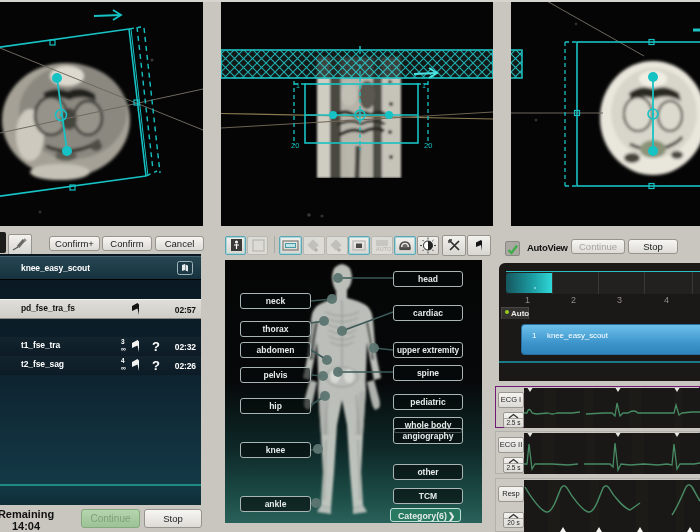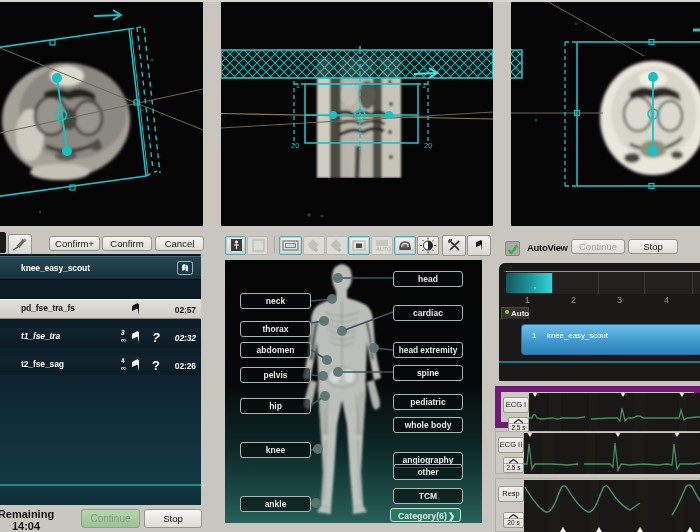--- a/index.html
+++ b/index.html
@@ -313,21 +313,21 @@
         <path d="M5 10 L5 4 L8 3 L8 9 Z M8.5 9.5 L11 10.5 L11 4.5 L8.5 3.5" fill="#e8eeee"></path>
       </svg>
   </div>
   <div class="lrow" style="top:45px;height:18px;background:linear-gradient(#e0ded8,#cfcdc7);color:#111;border-top:1px solid #f2f1ec;border-bottom:1px solid #8a8882;">
     <span class="nm">pd_fse_tra_fs</span>
     <svg width="14" height="14" style="position:absolute;left:129px;top:2px;">
         <path d="M10 13 L10 2.5 L8.5 1 L3 4 L3 9 L8.5 6.5 Z" fill="#141414"></path>
       </svg>
     <span class="tm">02:57</span>
   </div>
-  <div class="lrow" style="top:74px;background:linear-gradient(#13242f,#0c1b25);font-style:italic;">
+  <div class="lrow" style="top:83px;background:linear-gradient(#13242f,#0c1b25);">
     <span class="nm">t1_fse_tra</span>
     <span style="position:absolute;left:121px;top:2px;font-size:6.5px;line-height:6.5px;">3<br>∞</span>
     <svg width="14" height="14" style="position:absolute;left:129px;top:2px;">
         <path d="M10 13 L10 2.5 L8.5 1 L3 4 L3 9 L8.5 6.5 Z" fill="#f4f4f2"></path>
       </svg>
     <span style="position:absolute;left:152px;top:2px;font-size:13px;">?</span>
     <span class="tm">02:32</span>
   </div>
   <div class="lrow" style="top:102px;background:linear-gradient(#13242f,#0c1b25);">
     <span class="nm">t2_fse_sag</span>
@@ -420,25 +420,25 @@
   <div class="bbtn" style="left:15px;top:33px;width:69px;">neck</div>
   <div class="bbtn" style="left:15px;top:61px;width:69px;">thorax</div>
   <div class="bbtn" style="left:15px;top:82px;width:69px;">abdomen</div>
   <div class="bbtn" style="left:15px;top:107px;width:69px;">pelvis</div>
   <div class="bbtn" style="left:15px;top:138px;width:69px;">hip</div>
   <div class="bbtn" style="left:15px;top:182px;width:69px;">knee</div>
   <div class="bbtn" style="left:15px;top:236px;width:69px;text-align:center;">ankle</div>
 
   <div class="bbtn" style="left:168px;top:11px;width:68px;">head</div>
   <div class="bbtn" style="left:168px;top:45px;width:68px;">cardiac</div>
-  <div class="bbtn" style="left:168px;top:82px;width:68px;font-size:8.3px;">head extremity</div>
+  <div class="bbtn" style="left:168px;top:82px;width:68px;font-size:8.3px;">upper extremity</div>
   <div class="bbtn" style="left:168px;top:105px;width:68px;">spine</div>
   <div class="bbtn" style="left:168px;top:134px;width:68px;">pediatric</div>
   <div class="bbtn" style="left:168px;top:157px;width:68px;">whole body</div>
-  <div class="bbtn" style="left:168px;top:192px;width:68px;">angiography</div>
+  <div class="bbtn" style="left:168px;top:168px;width:68px;">angiography</div>
   <div class="bbtn" style="left:168px;top:204px;width:68px;">other</div>
   <div class="bbtn" style="left:168px;top:228px;width:68px;">TCM</div>
   <div class="bbtn" style="left:165px;top:248px;width:71px;background:#27795f;border-color:#bfe0da;font-size:8.8px;text-align:left;padding-left:7px;box-sizing:border-box;">Category(6)<span style="position:absolute;right:5px;top:0;font-size:8.5px;">❯</span></div>
 </div>
 
 <div class="abs" style="left:499px;top:263px;width:201px;height:118px;background:#1b1917;border-radius:6px 0 0 0;">
   <div class="abs" style="left:7px;top:8px;width:194px;height:22px;background:#232120;border-top:1px solid #2bbec2;">
     <div class="abs" style="left:0;top:1px;width:46px;height:20px;background:linear-gradient(90deg,#17565e,#1b9aa0 55%,#2fd8d8);border-radius:3px 0 0 3px;">
         <span style="position:absolute;left:28px;top:14px;width:2px;height:2px;background:#8fd8d8;border-radius:50%;"></span>
       </div>
@@ -457,21 +457,21 @@
     <span style="position:absolute;left:3px;top:1.5px;width:4px;height:4px;background:#9ac822;border-radius:50%;"></span>
     <span style="position:absolute;left:9px;top:0.5px;font-size:8px;color:#e8e8e6;font-weight:bold;">Auto</span>
   </div>
   <div class="abs" style="left:22px;top:61px;width:179px;height:29px;background:linear-gradient(#6cc0ea,#3e96cc 60%,#2e84ba);border-radius:4px 0 0 4px;border:1px solid #2a6e9e;border-right:none;">
     <span style="position:absolute;left:10px;top:6px;font-size:8px;color:#fff;">1</span>
     <span style="position:absolute;left:25px;top:6px;font-size:8px;color:#fff;letter-spacing:-0.1px;">knee_easy_scout</span>
   </div>
   <div class="abs" style="left:0;top:98px;width:201px;height:2px;background:#1a7a88;"></div>
 </div>
 
-<div class="abs" style="left:495px;top:386px;width:205px;height:42px;background:#ccc9c3;border:6px solid #701a75;box-sizing:border-box;">
+<div class="abs" style="left:495px;top:386px;width:205px;height:42px;background:#ccc9c3;border:1px solid #701a75;box-sizing:border-box;">
   <div class="abs" style="left:2px;top:5px;width:24px;height:14px;background:linear-gradient(#f4f3f0,#dddbd6);border:1px solid #99978f;border-radius:2px;font-size:7.5px;text-align:center;line-height:14px;color:#222;">ECG I</div>
   <div class="abs" style="left:7px;top:25px;width:19px;height:14px;background:linear-gradient(#f4f3f0,#dddbd6);border:1px solid #99978f;border-radius:2px;font-size:6.5px;text-align:center;color:#222;"><svg width="17" height="6">
         <path d="M4 5 L8.5 1.5 L13 5" fill="none" stroke="#333" stroke-width="1.3"></path>
       </svg><div style="margin-top:-2px;border-top:1px solid #aaa8a2;">2.5 s</div></div>
   <div class="abs" style="left:28px;top:1px;width:176px;height:40px;background:#191816;overflow:hidden;">
     <svg width="176" height="40">
       <rect width="176" height="40" fill="#191816"></rect>
       <g fill="#1d1b18">
           <rect x="20" y="0" width="12" height="40"></rect>
           <rect x="60" y="0" width="9" height="40"></rect>

